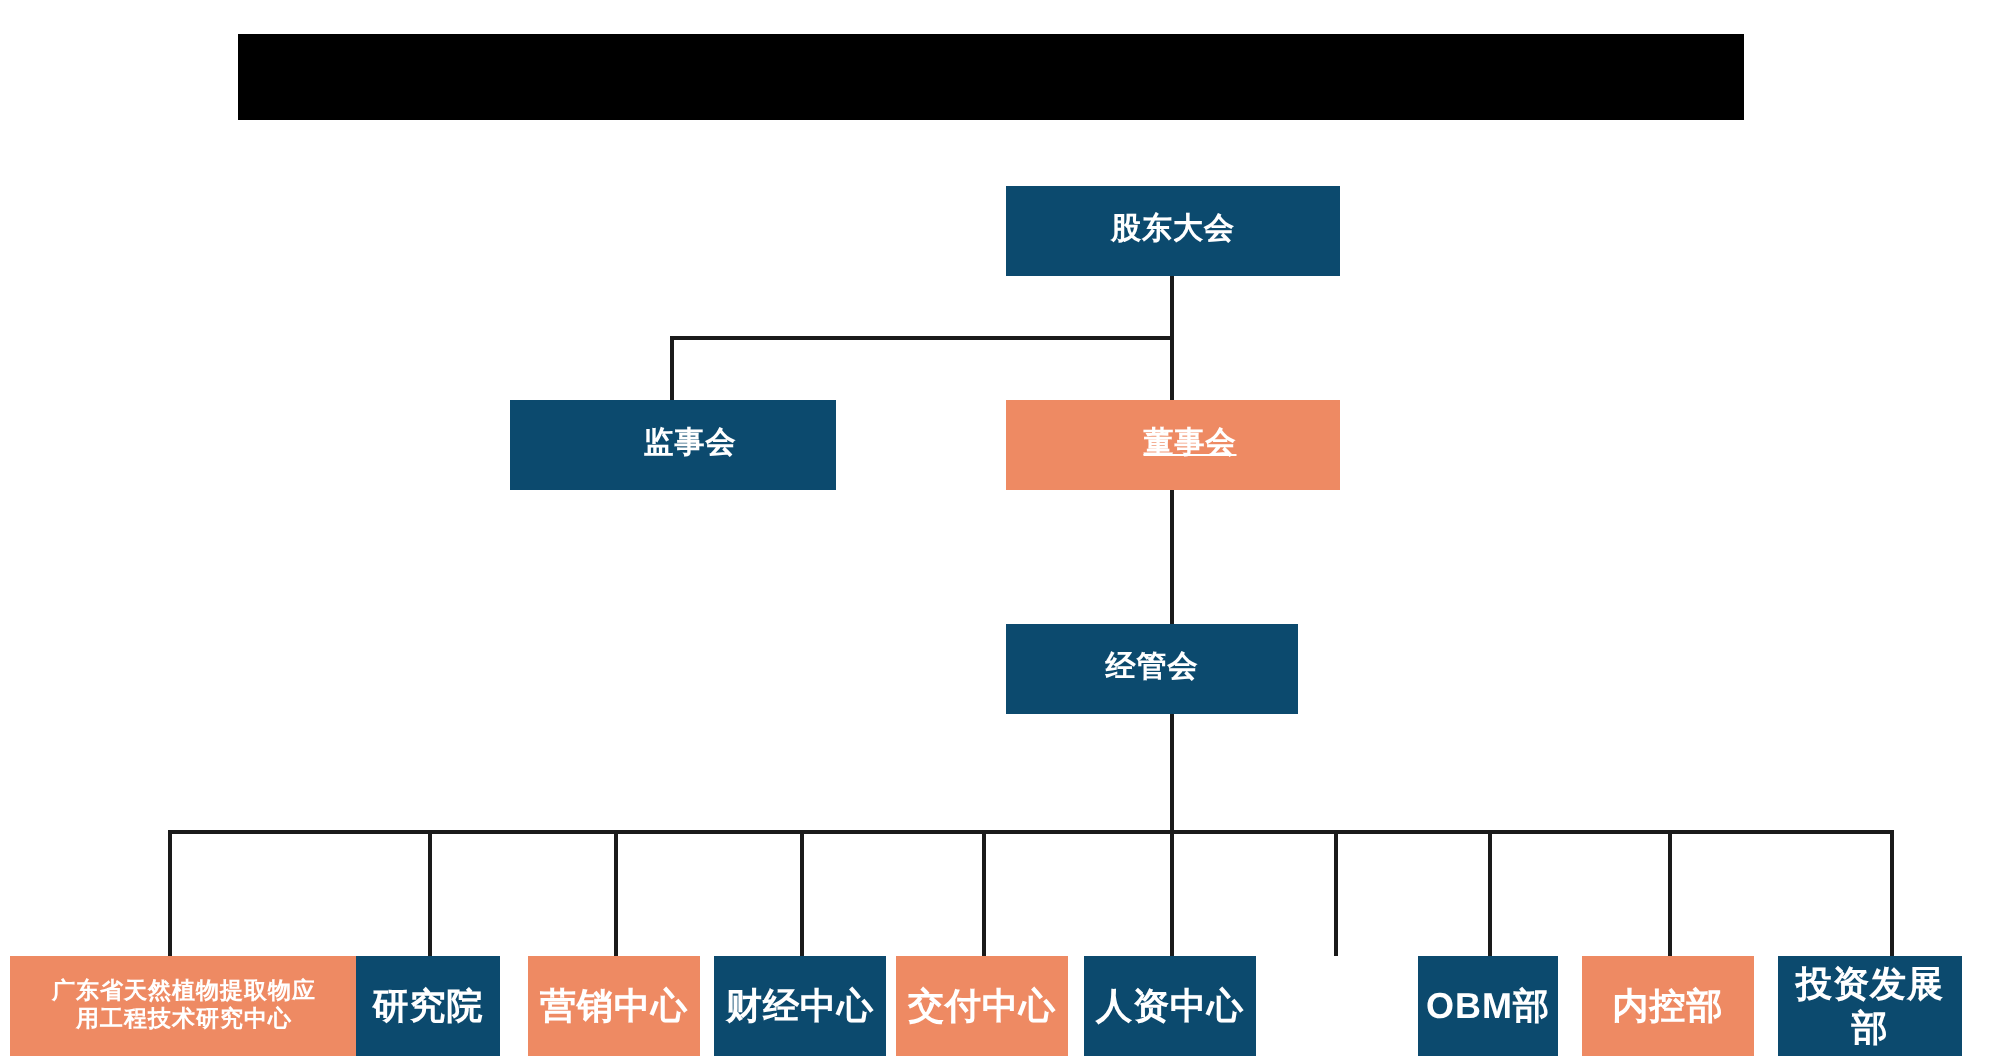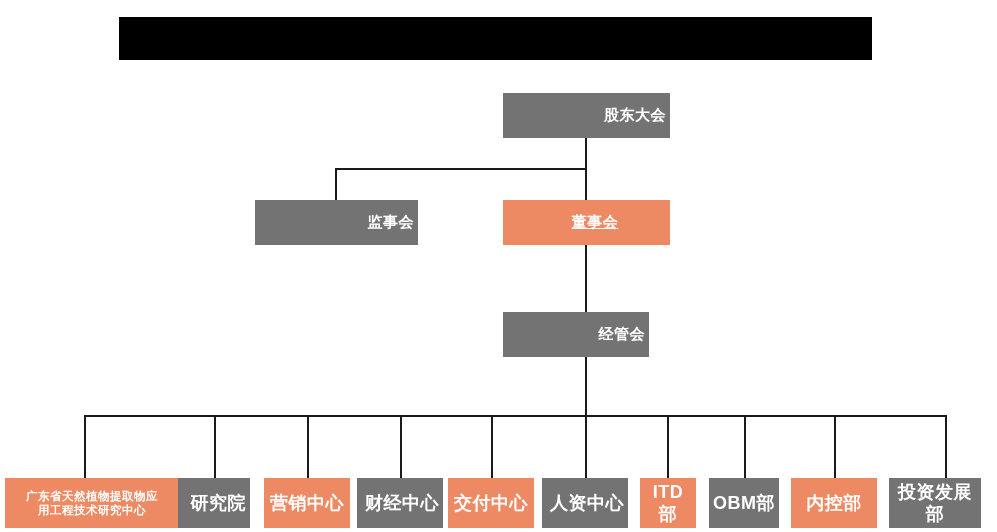--- a/index.html
+++ b/index.html
@@ -49,21 +49,21 @@
     box-sizing: border-box;
     display: flex;
     align-items: center;
     justify-content: center;
     text-align: center;
     color: #ffffff;
     font-weight: bold;
     letter-spacing: 0.5px;
     -webkit-font-smoothing: antialiased;
   }
-  .node.dark  { background: #737373; justify-content: flex-end; }
+  .node.dark  { background: #0c4a6e; }
   .node.light { background: #EE8A63; }
 
   .node .node-label {
     display: block;
     padding: 0 4px;
     line-height: 1.25;
   }
 
   
   .node.lvl1 { font-size: 15px; }
@@ -142,23 +142,20 @@
   </div>
 
   <div class="node light leaf" style="left:448px; top:478px; width:86px; height:50px;">
     <span class="node-label">交付中心</span>
   </div>
 
   <div class="node dark leaf" style="left:542px; top:478px; width:86px; height:50px;">
     <span class="node-label">人资中心</span>
   </div>
 
-  <div class="node light leaf" style="left:640px; top:478px; width:56px; height:50px;">
-    <span class="node-label">ITD部</span>
-  </div>
 
   <div class="node dark leaf" style="left:709px; top:478px; width:70px; height:50px;">
     <span class="node-label">OBM部</span>
   </div>
 
   <div class="node light leaf" style="left:791px; top:478px; width:86px; height:50px;">
     <span class="node-label">内控部</span>
   </div>
 
   <div class="node dark leaf" style="left:889px; top:478px; width:92px; height:50px;">

